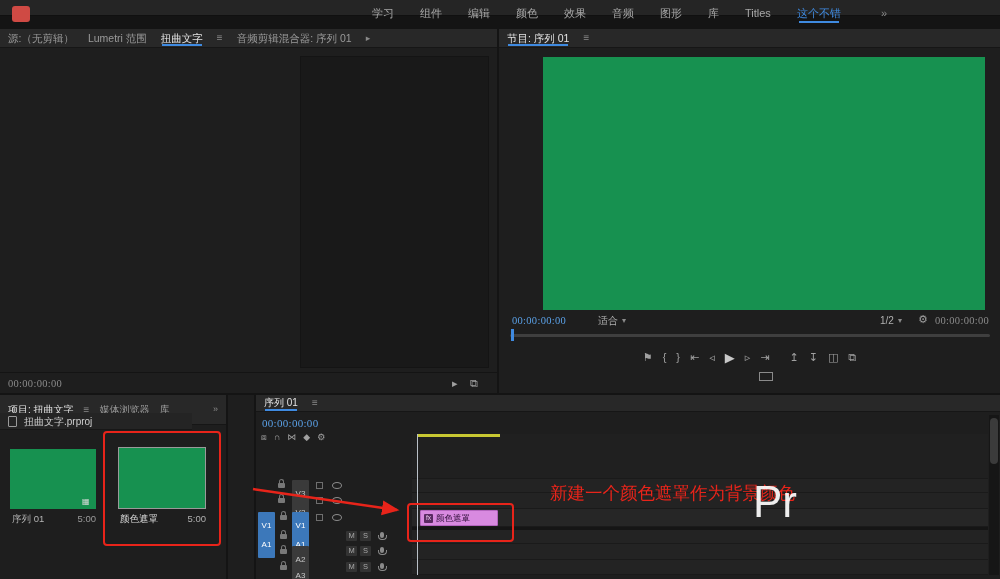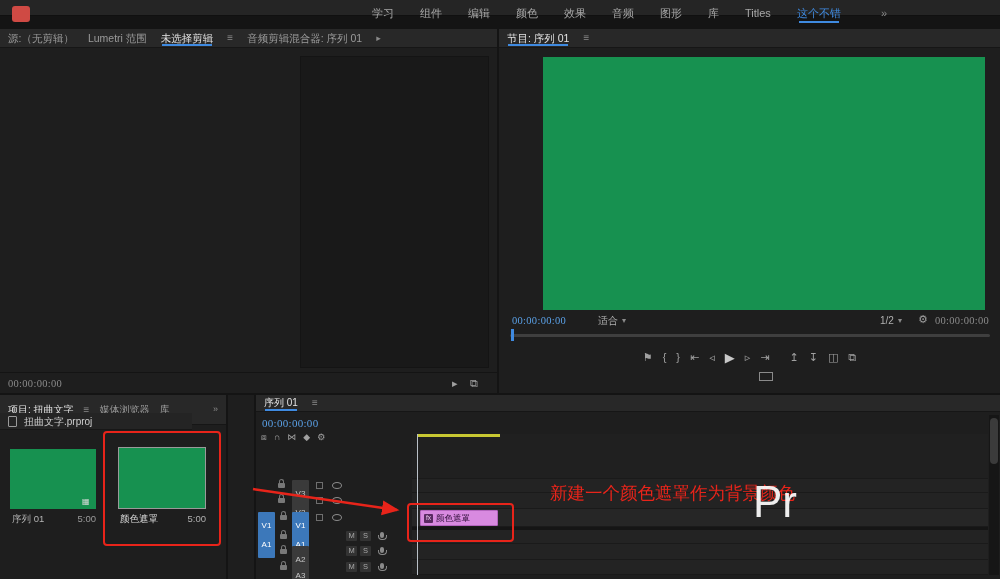--- a/index.html
+++ b/index.html
@@ -77,21 +77,21 @@
       <span class="ws">Titles</span>
       <span class="ws active">这个不错</span>
       <span class="ws" style="margin-left:14px;color:#8a8a8a">»</span>
     </nav>
   </header>
 
   <section class="panel" style="left:0;top:29px;width:497px;height:364px">
     <div class="tabbar">
       <span class="tab">源:（无剪辑）</span>
       <span class="tab">Lumetri 范围</span>
-      <span class="tab active">未选择剪辑</span>
+      <span class="tab active">扭曲文字</span>
       <span class="pmenu">≡</span>
       <span class="tab">音频剪辑混合器: 序列 01</span>
       <span class="chev">▸</span>
     </div>
     <div class="abs" style="left:300px;top:27px;width:189px;height:312px;background:#191919;border:1px solid #141414"></div>
     <div class="abs" style="left:0;top:343px;width:497px;height:21px;border-top:1px solid #141414">
       <span class="tc abs" style="left:8px;top:5px">00:00:00:00</span>
       <span class="icon abs" style="left:452px;top:4px">▸</span>
       <span class="icon abs" style="left:470px;top:4px">⧉</span>
     </div>

